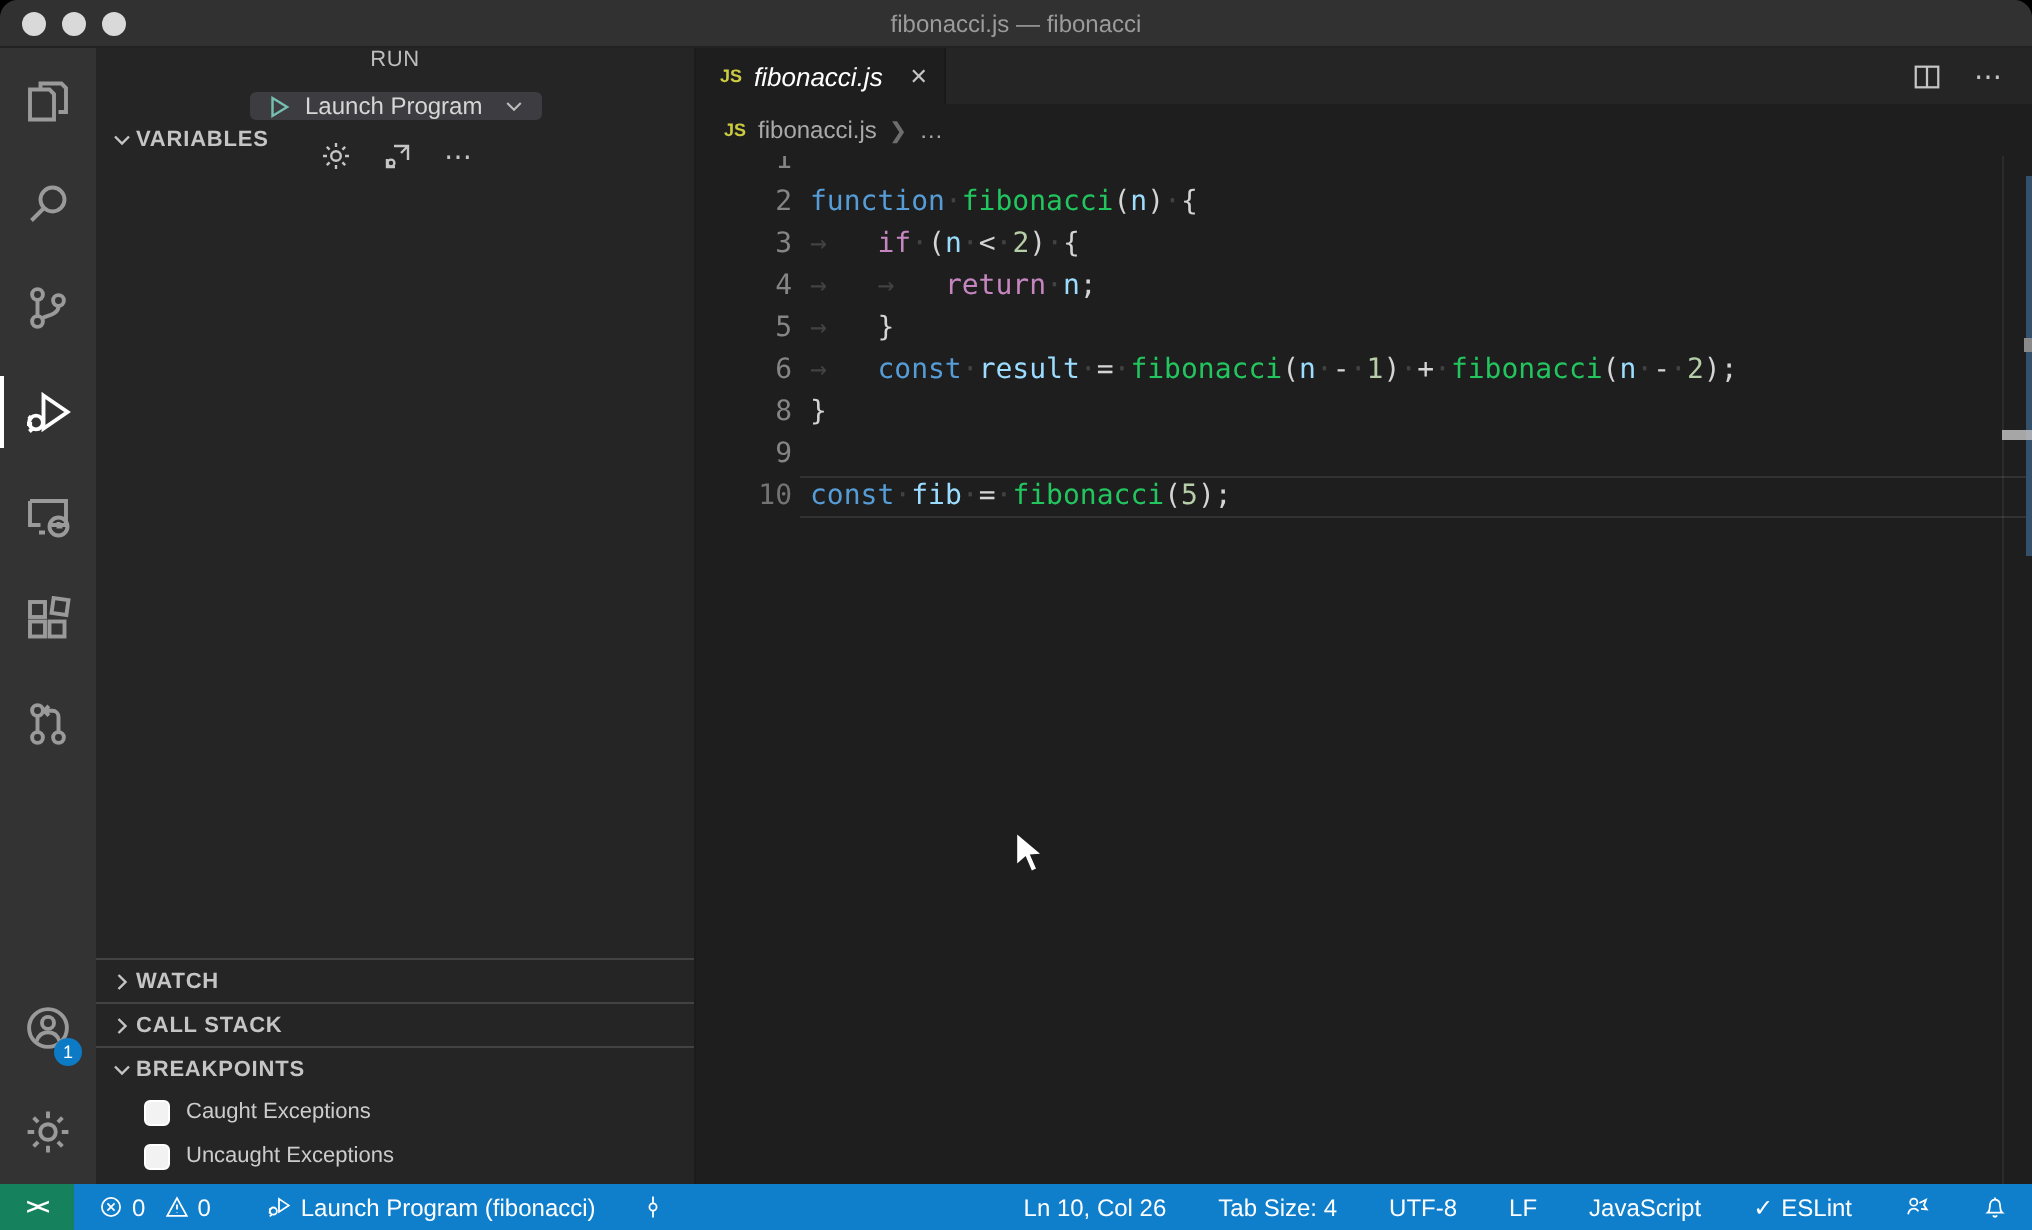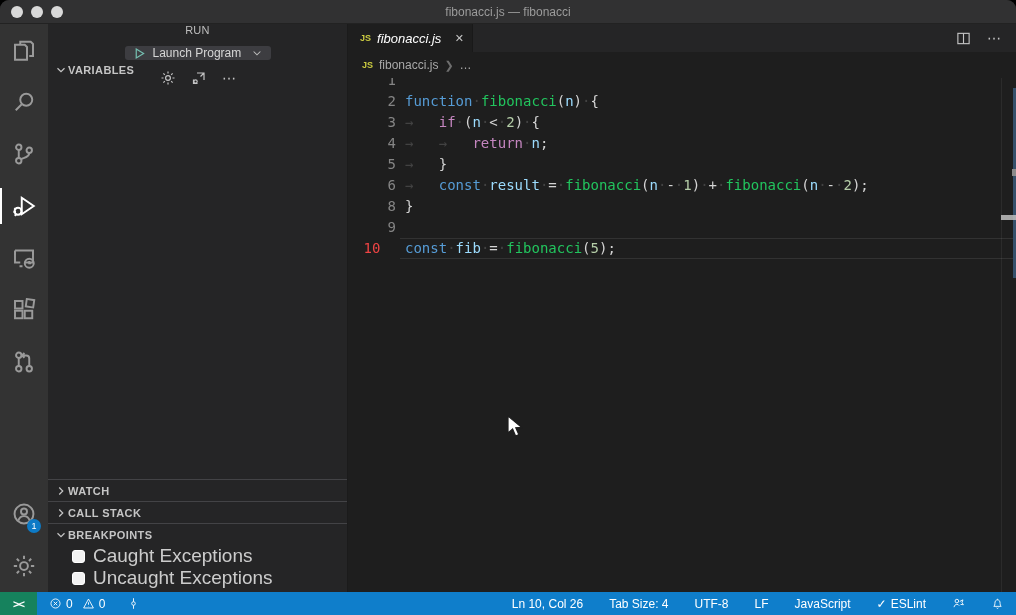--- a/index.html
+++ b/index.html
@@ -45,21 +45,21 @@
   .dots { color:#c5c5c5; font-size:14px; letter-spacing:1px; line-height:10px; }
 
   .sec-header { height:22px; display:flex; align-items:center; gap:0; padding-left:6px;
                 color:#c5c5c5; font-size:11px; font-weight:bold; letter-spacing:.4px; }
   .sec-header svg { width:14px; height:14px; stroke:#c5c5c5; fill:none; stroke-width:1.4; }
   .bordered { border-top:1px solid #434346; }
   .variables-body { flex:1; }
   .bp-row { height:22px; display:flex; align-items:center; padding-left:24px; gap:8px; }
   .checkbox { width:13px; height:13px; background:#f2f2f2; border:1px solid #ffffff;
               border-radius:3px; }
-  .bp-label { color:#cccccc; font-size:19px;text-align:right; }
+  .bp-label { color:#cccccc; font-size:11px;text-align:right; }
 
   
   .editor { flex:1; display:flex; flex-direction:column; background:#1e1e1e; min-width:0; }
   .tabbar { height:28px; background:#252526; display:flex; align-items:stretch; }
   .tab { width:125px; background:#1e1e1e; display:flex; align-items:center; gap:6px;
          padding:0 8px 0 12px; border-right:1px solid #191919; }
   .js-ico { color:#cbcb41; font-size:9px; font-weight:bold; font-style:normal; }
   .tab .tab-label { color:#ffffff; font-size:13px; font-style:italic; flex:1; }
   .tab .close { color:#c5c5c5; font-size:11px; }
   .tab-actions { margin-left:auto; display:flex; align-items:center; gap:16px; padding-right:14px; }
@@ -67,21 +67,21 @@
   .breadcrumb { height:26px; display:flex; align-items:center; gap:6px; padding-left:14px;
                 color:#a9a9a9; font-size:12px; background:#1e1e1e; }
   .breadcrumb .sep { color:#6e6e6e; font-size:11px; }
 
   .code-area { position:relative; flex:1; overflow:hidden;
                font-family:"DejaVu Sans Mono", monospace; font-size:14px; }
   .code-lines { margin-top:-8px; }
   .code-line { position:relative; height:21px; line-height:21px; white-space:pre; }
   .ln { display:inline-block; width:48px; text-align:right; color:#858585; }
   .lt { padding-left:9px; color:#d4d4d4; }
-  .code-line.active .ln { color:#ef4444;text-align:center; }
+  .code-line.active .ln { color:#737373; }
   .code-line.active::after { content:""; position:absolute; left:52px; right:0; top:0; bottom:0;
         border-top:1px solid rgba(255,255,255,.09); border-bottom:1px solid rgba(255,255,255,.09); }
   .c-kw { color:#569cd6; } .c-ct { color:#c586c0; } .c-vr { color:#9cdcfe; }
   .c-fn { color:#22c55e; } .c-nm { color:#b5cea8; } .c-pn { color:#d4d4d4; }
   .c-op { color:#d4d4d4; } .c-ws { color:#424242; }
 
   .scroll-sep { position:absolute; top:0; bottom:0; right:14px; width:1px;
                 background:rgba(255,255,255,.06); }
   .scroll-thumb { position:absolute; right:0; top:10px; width:3px; height:190px; background:#35506b; }
   .ovr-marker-sm { position:absolute; right:0; top:91px; width:4px; height:7px; background:#8a8a8a; }
@@ -299,20 +299,28 @@
             <circle cx="8" cy="8" r="5.6"></circle>
             <path d="M5.8 5.8l4.4 4.4M10.2 5.8l-4.4 4.4"></path>
           </svg>
         <span>0</span>
         <svg viewBox="0 0 16 16" style="margin-left:5px">
             <path d="M8 2.5l6 11H2z"></path>
             <path d="M8 6.5v3M8 11.4v.3"></path>
           </svg>
         <span>0</span>
       </div>
+      <div class="sb-item" style="margin-left:12px">
+        <svg viewBox="0 0 16 16">
+            <path d="M8 3l6 4-6 4z"></path>
+            <circle cx="4.5" cy="10.5" r="2.2"></circle>
+            <path d="M2 9l1.2.8M1.7 11.4h1.5M2.3 13.8l1.1-1"></path>
+          </svg>
+        <span>Launch Program (fibonacci)</span>
+      </div>
       <div class="sb-item" style="margin-left:6px">
         <svg viewBox="0 0 16 16">
             <circle cx="8" cy="8" r="2.2"></circle>
             <path d="M8 1.5v4.3M8 10.2v4.3"></path>
           </svg>
       </div>
     </div>
 
     <div class="sb-right">
       <div class="sb-item">

